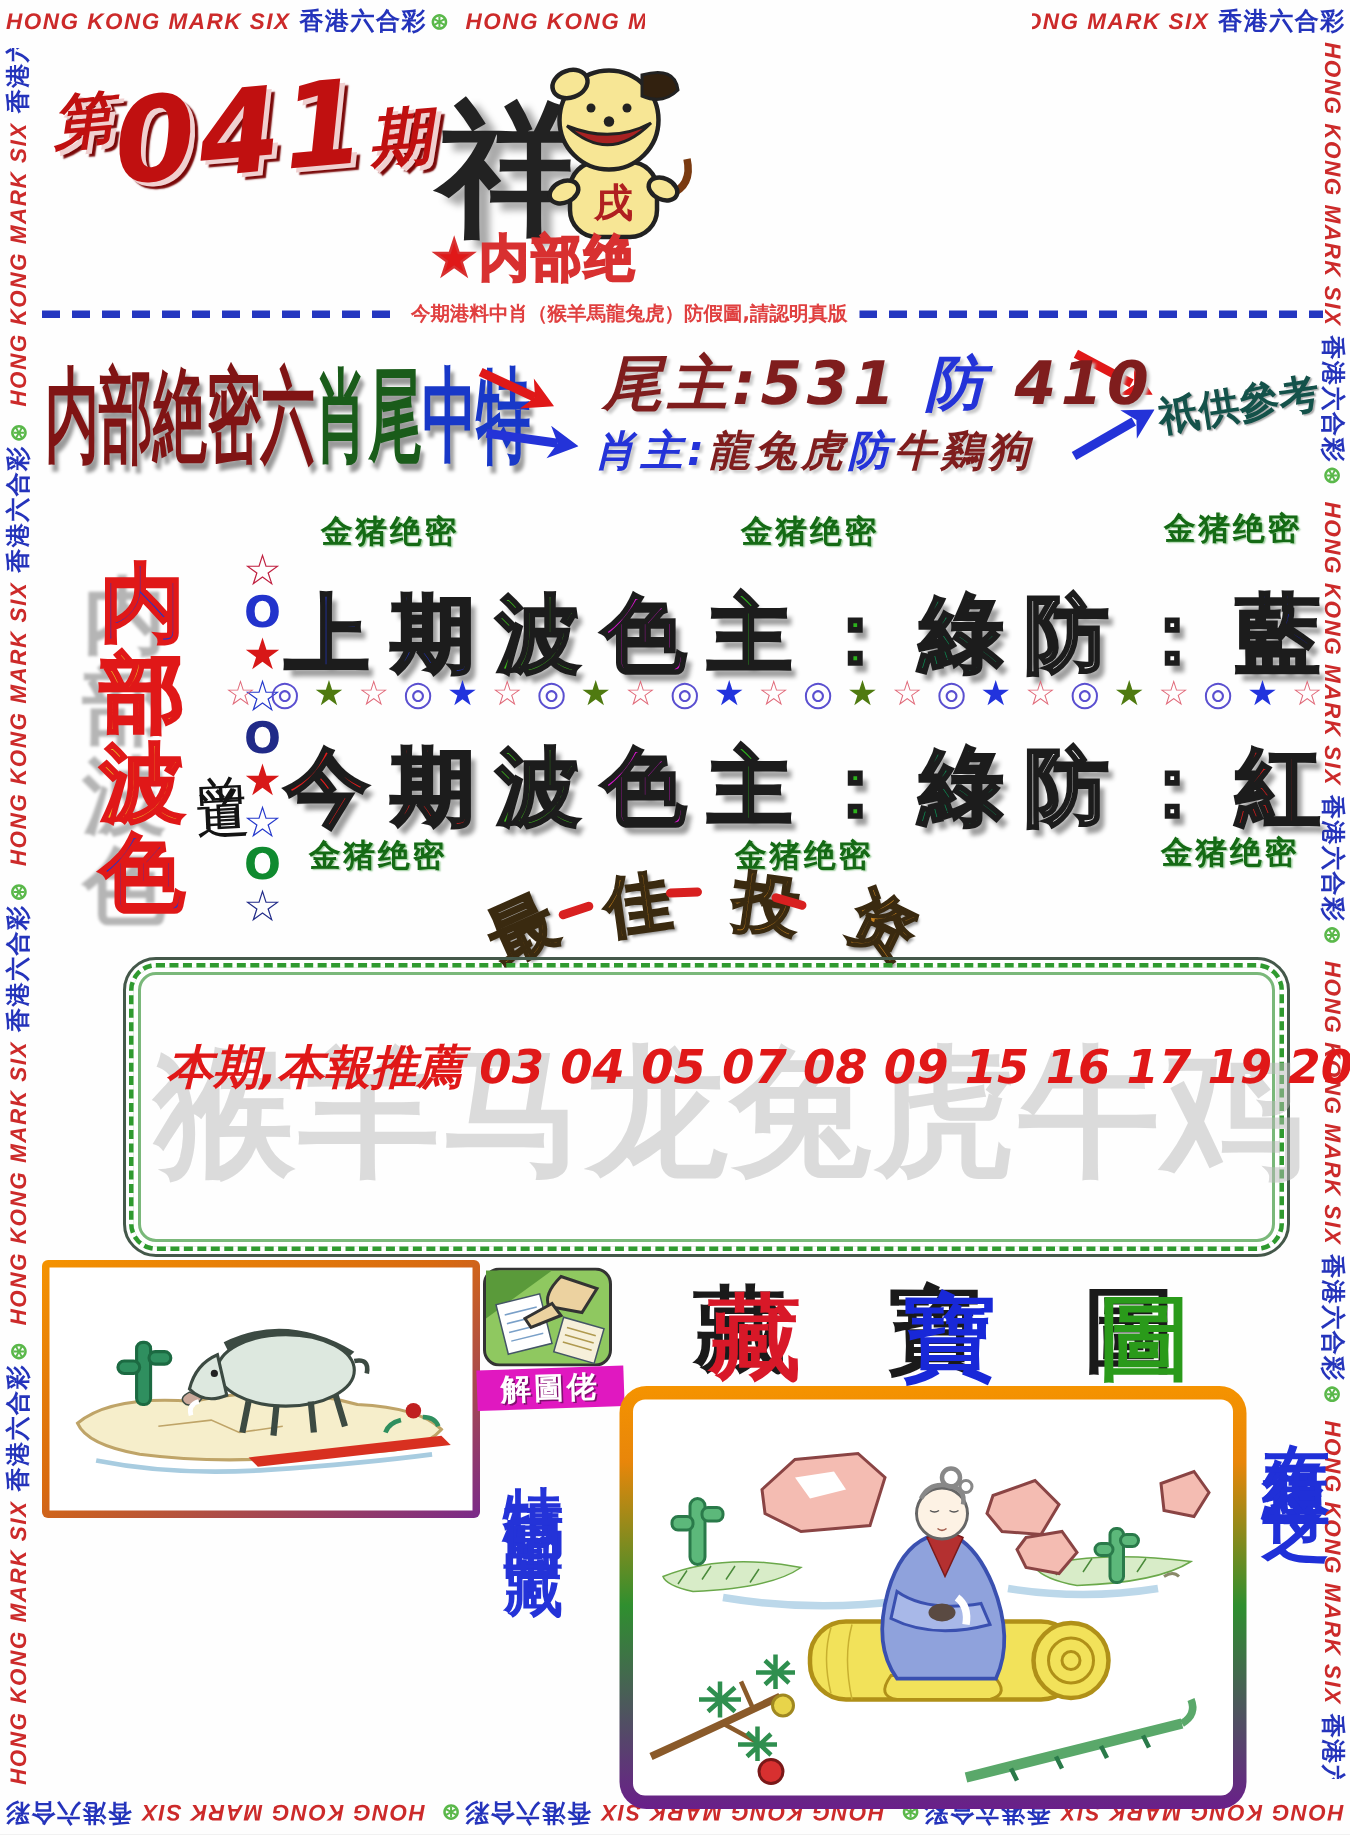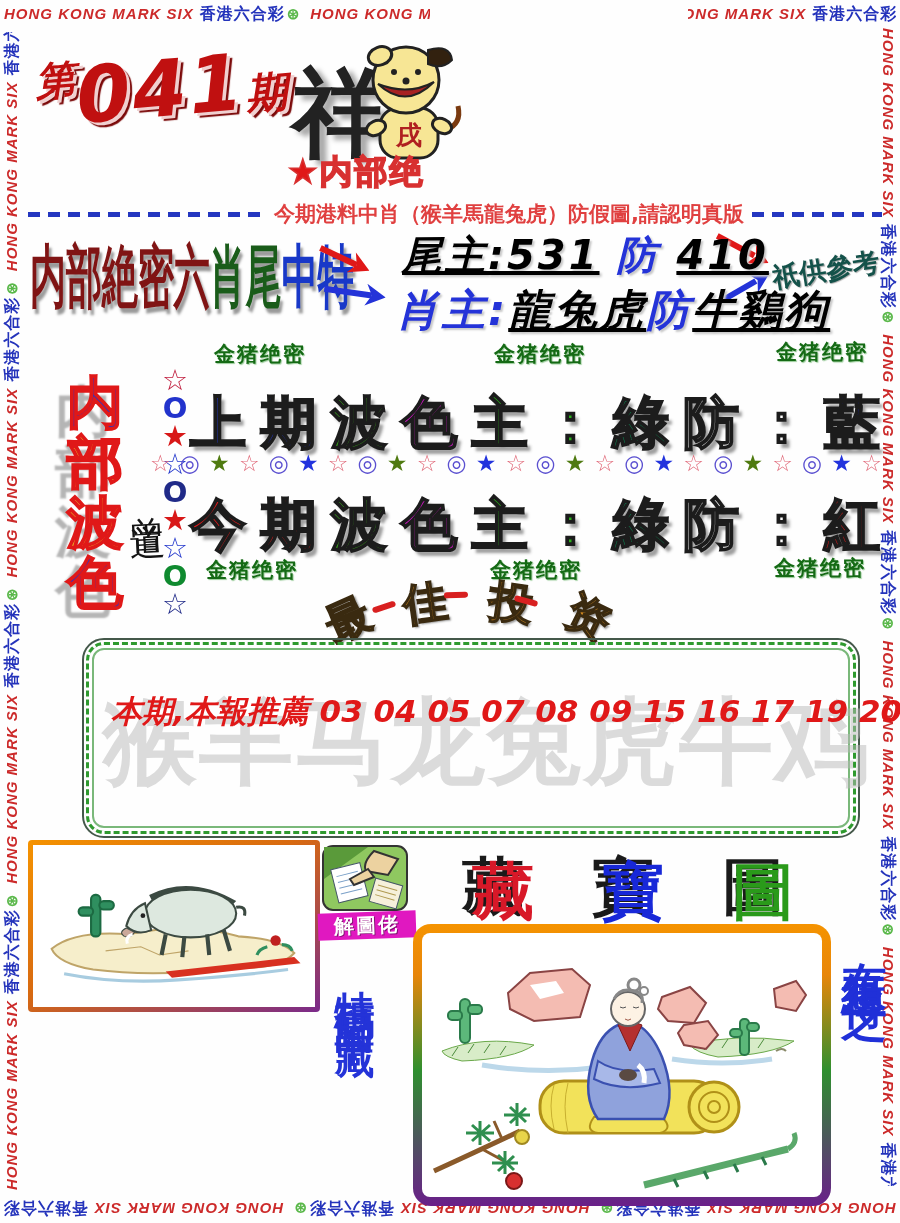--- a/index.html
+++ b/index.html
@@ -25,31 +25,31 @@
   .issue .p2{font-size:42px;}
   .title-char{position:absolute;left:292px;top:50px;font-size:96px;color:#222;font-weight:bold;
               font-family:"DejaVu Serif",serif;text-shadow:7px 5px 5px #aaa;}
   .dog{position:absolute;left:350px;top:44px;}
   .subtitle{position:absolute;left:288px;top:150px;font-size:33px;font-weight:bold;letter-spacing:2px;white-space:nowrap;}
   .subtitle span{-webkit-text-stroke:1.6px #d83030;}
   .notice-row{position:absolute;left:28px;top:200px;width:854px;display:flex;align-items:center;}
   .dash{height:5px;background:repeating-linear-gradient(90deg,#2437c0 0 12px,transparent 12px 20px);}
   .dash-left{width:238px;}
   .dash-right{flex:1;}
-  .notice-text{color:#e04040;font-size:21px;font-weight:bold;margin:0 8px;white-space:nowrap;}
+  .notice-text{color:#e04040;font-size:13px;font-weight:bold;margin:0 8px;white-space:nowrap;}
 
   
   .headline{position:absolute;left:30px;top:232px;font-size:58px;font-weight:bold;white-space:nowrap;
             font-family:"DejaVu Serif",serif;transform:scale(0.62,1.18);transform-origin:0 0;}
   .headline span{text-shadow:4px 4px 3px #999;}
   .arr{position:absolute;}
   .tail-line,.xiao-line{position:absolute;font-weight:bold;font-style:italic;white-space:nowrap;letter-spacing:3px;}
   .tail-line{left:402px;top:228px;font-size:40px;}
-  .xiao-line{left:396px;top:282px;font-size:43px;}
-  .t-red{color:#000000;text-shadow:2px 2px 2px #c8c8c8;text-decoration:underline;}
+  .xiao-line{left:396px;top:282px;font-size:28px;}
+  .t-red{color:#7f1d1d;text-shadow:2px 2px 2px #c8c8c8;}
   .t-blue{color:#2433d8;text-shadow:2px 2px 2px #c8c8c8;}
   .ref-note{position:absolute;left:772px;top:252px;font-size:27px;font-weight:bold;color:#14524a;
             transform:rotate(-9deg);white-space:nowrap;text-shadow:1px 1px 1px #aaa;}
   .goldpig{position:absolute;color:#156a15;font-weight:bold;font-size:21px;letter-spacing:2px;text-shadow:1px 1px 1px #9c9;white-space:nowrap;}
   .gp1{left:214px;top:340px;} .gp2{left:494px;top:340px;} .gp3{left:776px;top:338px;}
   .gp4{left:206px;top:556px;} .gp5{left:490px;top:556px;} .gp6{left:774px;top:554px;}
 
   
   .left-col{position:absolute;left:62px;top:372px;width:66px;font-size:56px;font-weight:bold;font-family:"DejaVu Serif",serif;}
   .left-col span{display:block;text-align:center;line-height:60px;-webkit-text-stroke:2px #e01818;

